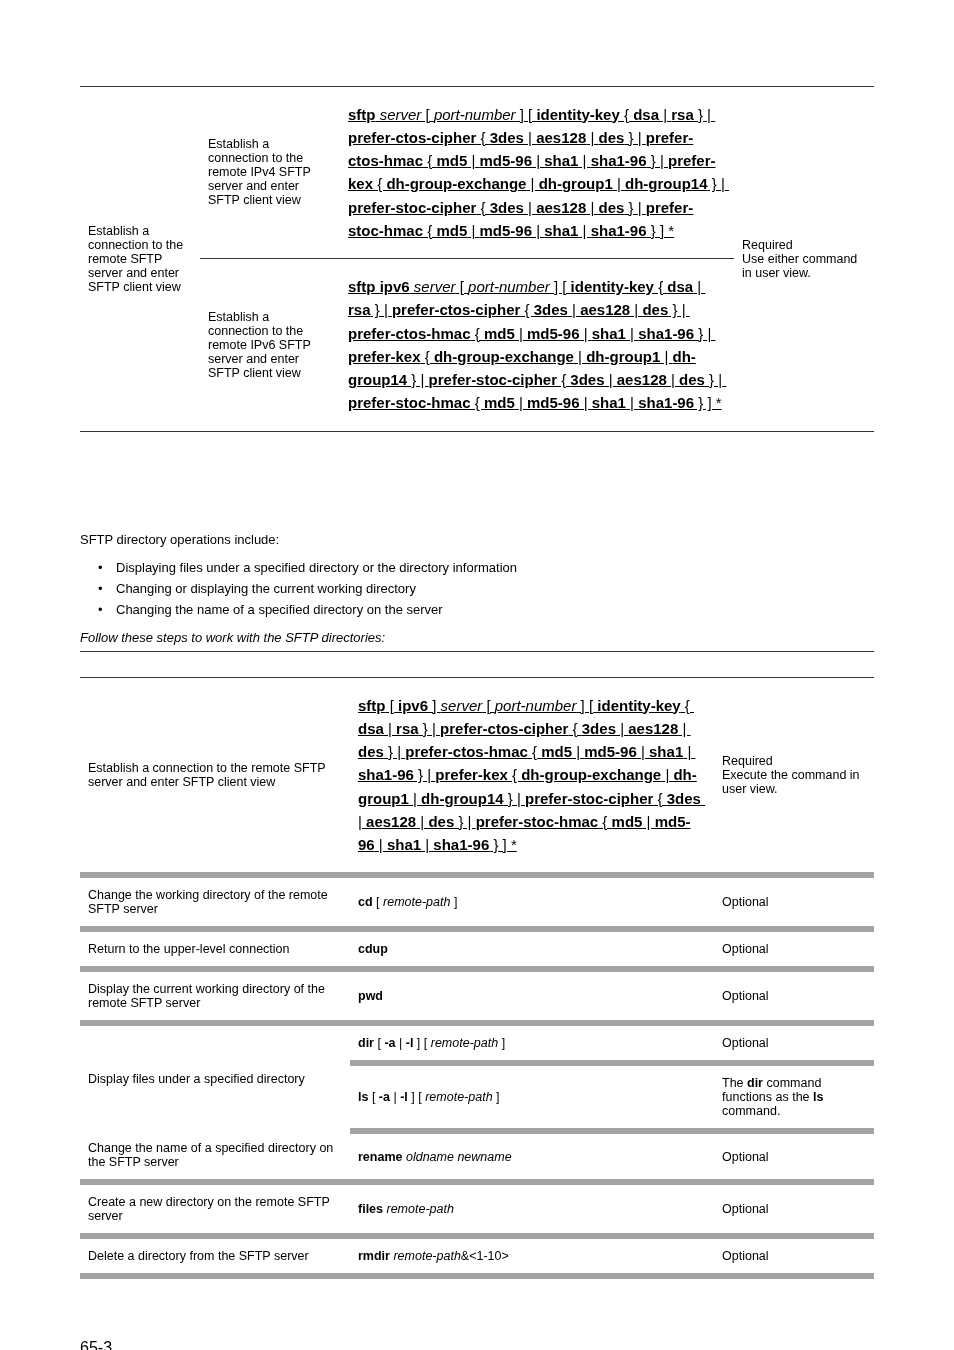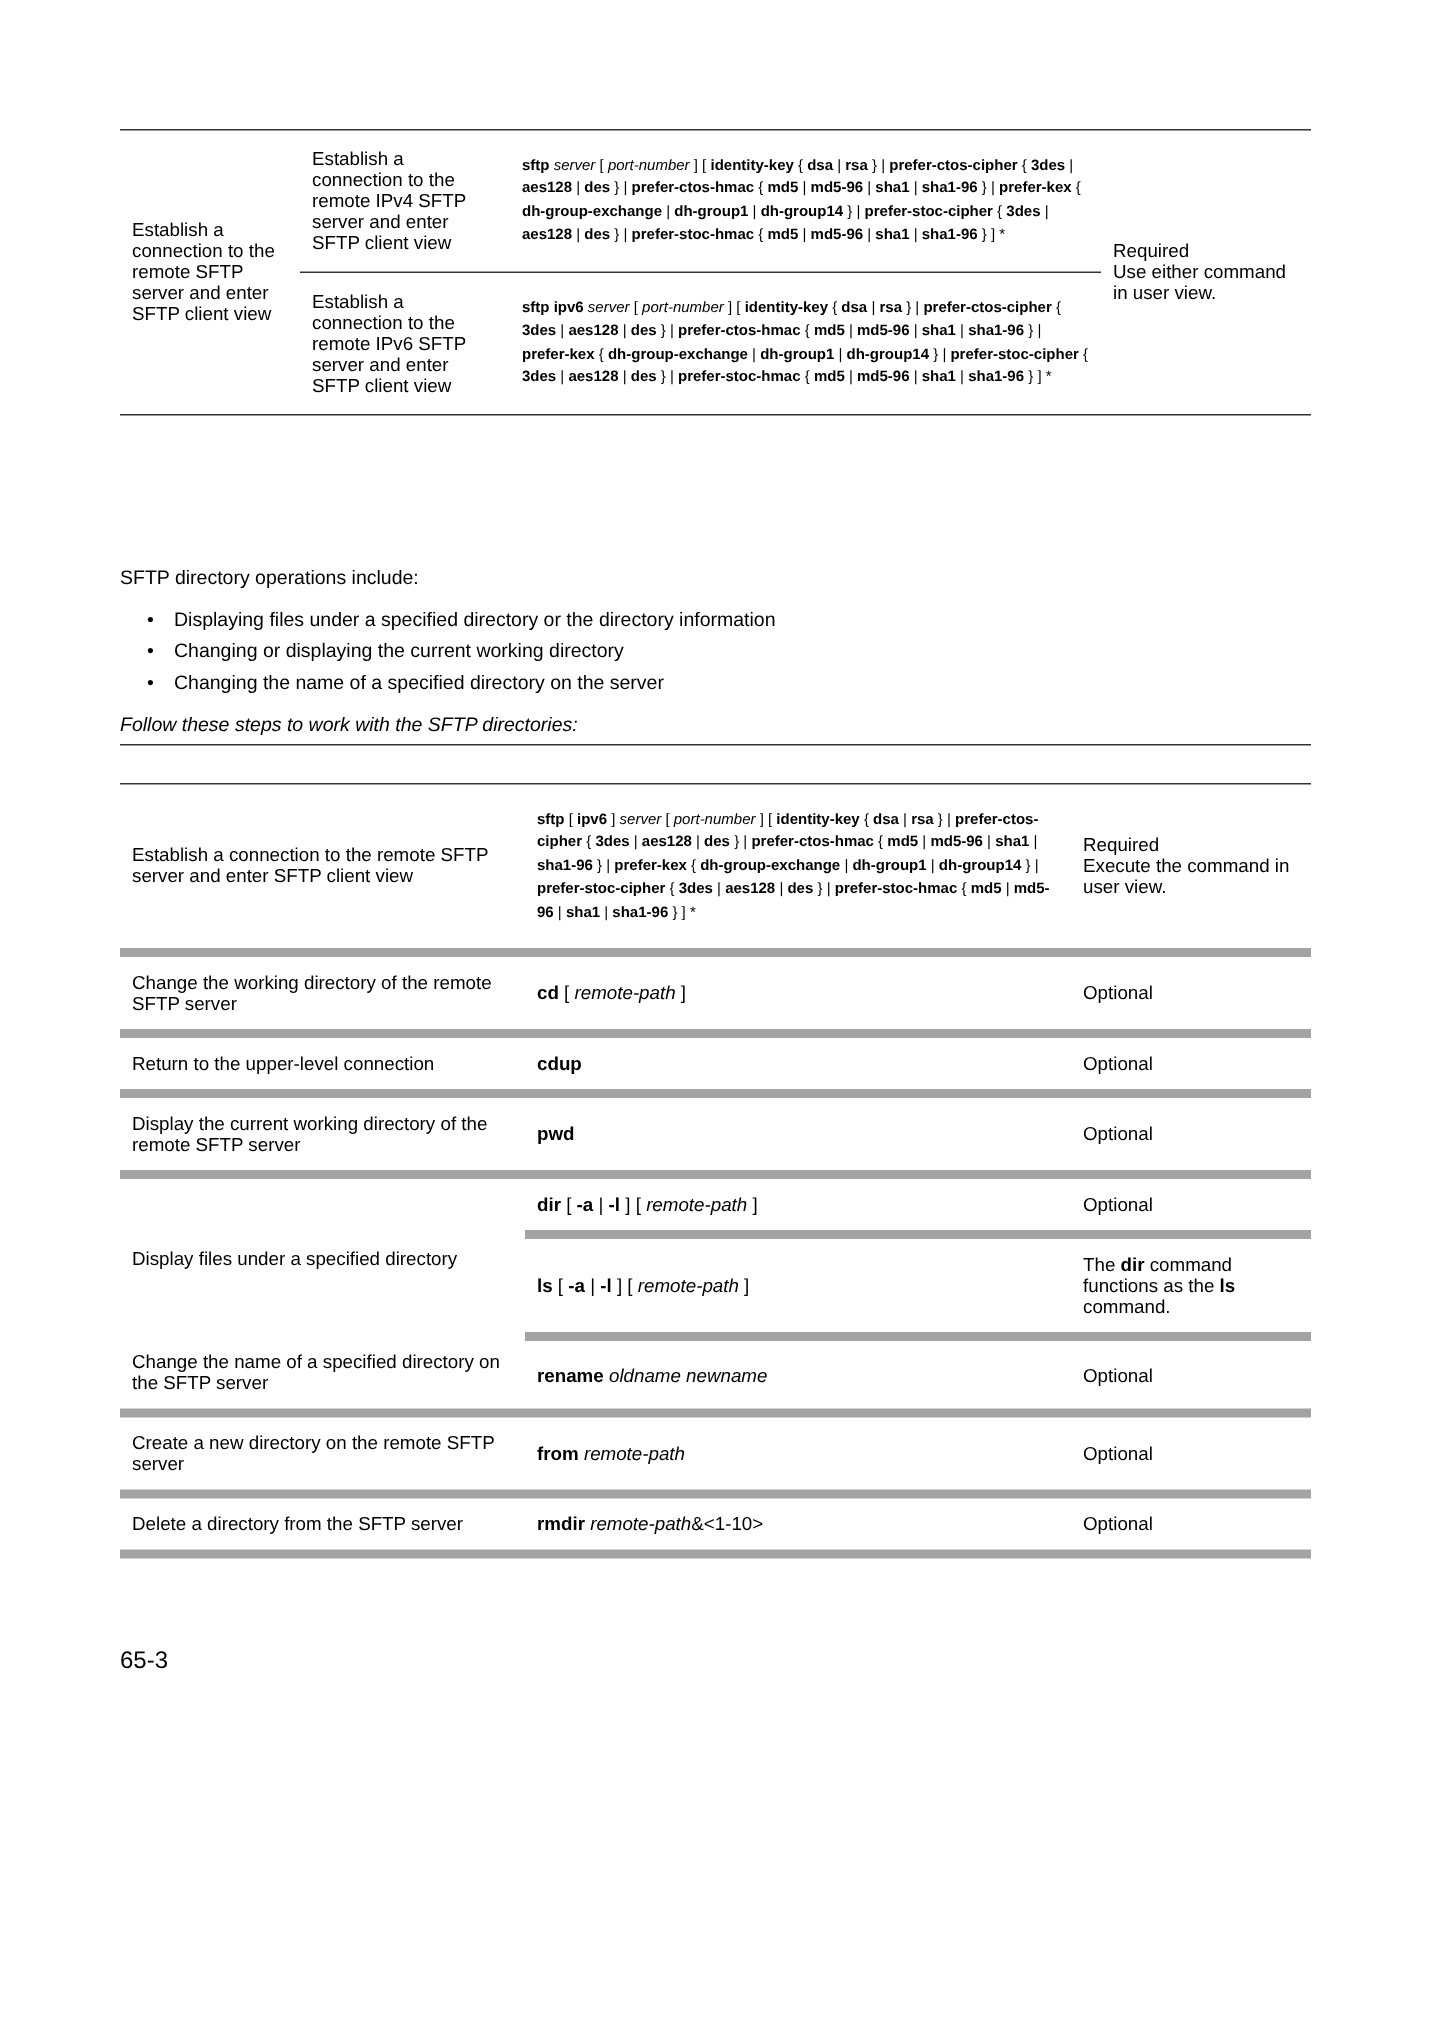--- a/index.html
+++ b/index.html
@@ -45,24 +45,25 @@
     font-size: 13px;
   }
   .follow { margin-bottom: 6px; font-style: italic; }
 
   .dir-table thead th { border-bottom: 1px solid #333; border-top: 1px solid #333; height: 26px; }
   .dir-table td { border-bottom: 6px solid #a3a3a3; }
 
   .syntax {
     font-family: Arial, Helvetica, sans-serif;
     white-space: pre-wrap;
-    font-size: 10px;
+    font-size: 15px;
     line-height: 1.55;
     word-break: break-word;
     padding: 6px 0;
+    text-decoration: underline;
   }
   .kw { font-weight: bold; }
   .arg { font-style: italic; }
 
   .pagenum {
     text-align: left;
     font-size: 16px;
     margin-top: 60px;
   }
 
@@ -184,21 +185,21 @@
     </tr>
 
     <tr>
       <td class="desc">Change the name of a specified directory on the SFTP server</td>
       <td><span class="kw">rename</span><span> </span><span class="arg">oldname</span> <span class="arg">newname</span></td>
       <td class="rem">Optional</td>
     </tr>
 
     <tr>
       <td class="desc">Create a new directory on the remote SFTP server</td>
-      <td><span class="kw">from</span><span> </span><span class="arg">remote-path</span></td>
+      <td><span class="kw">files</span><span> </span><span class="arg">remote-path</span></td>
       <td class="rem">Optional</td>
     </tr>
 
     <tr>
       <td class="desc">Delete a directory from the SFTP server</td>
       <td><span class="kw">rmdir</span><span> </span><span class="arg">remote-path</span><span>&amp;&lt;1-10&gt;</span></td>
       <td class="rem">Optional</td>
     </tr>
   </tbody>
 </table>

